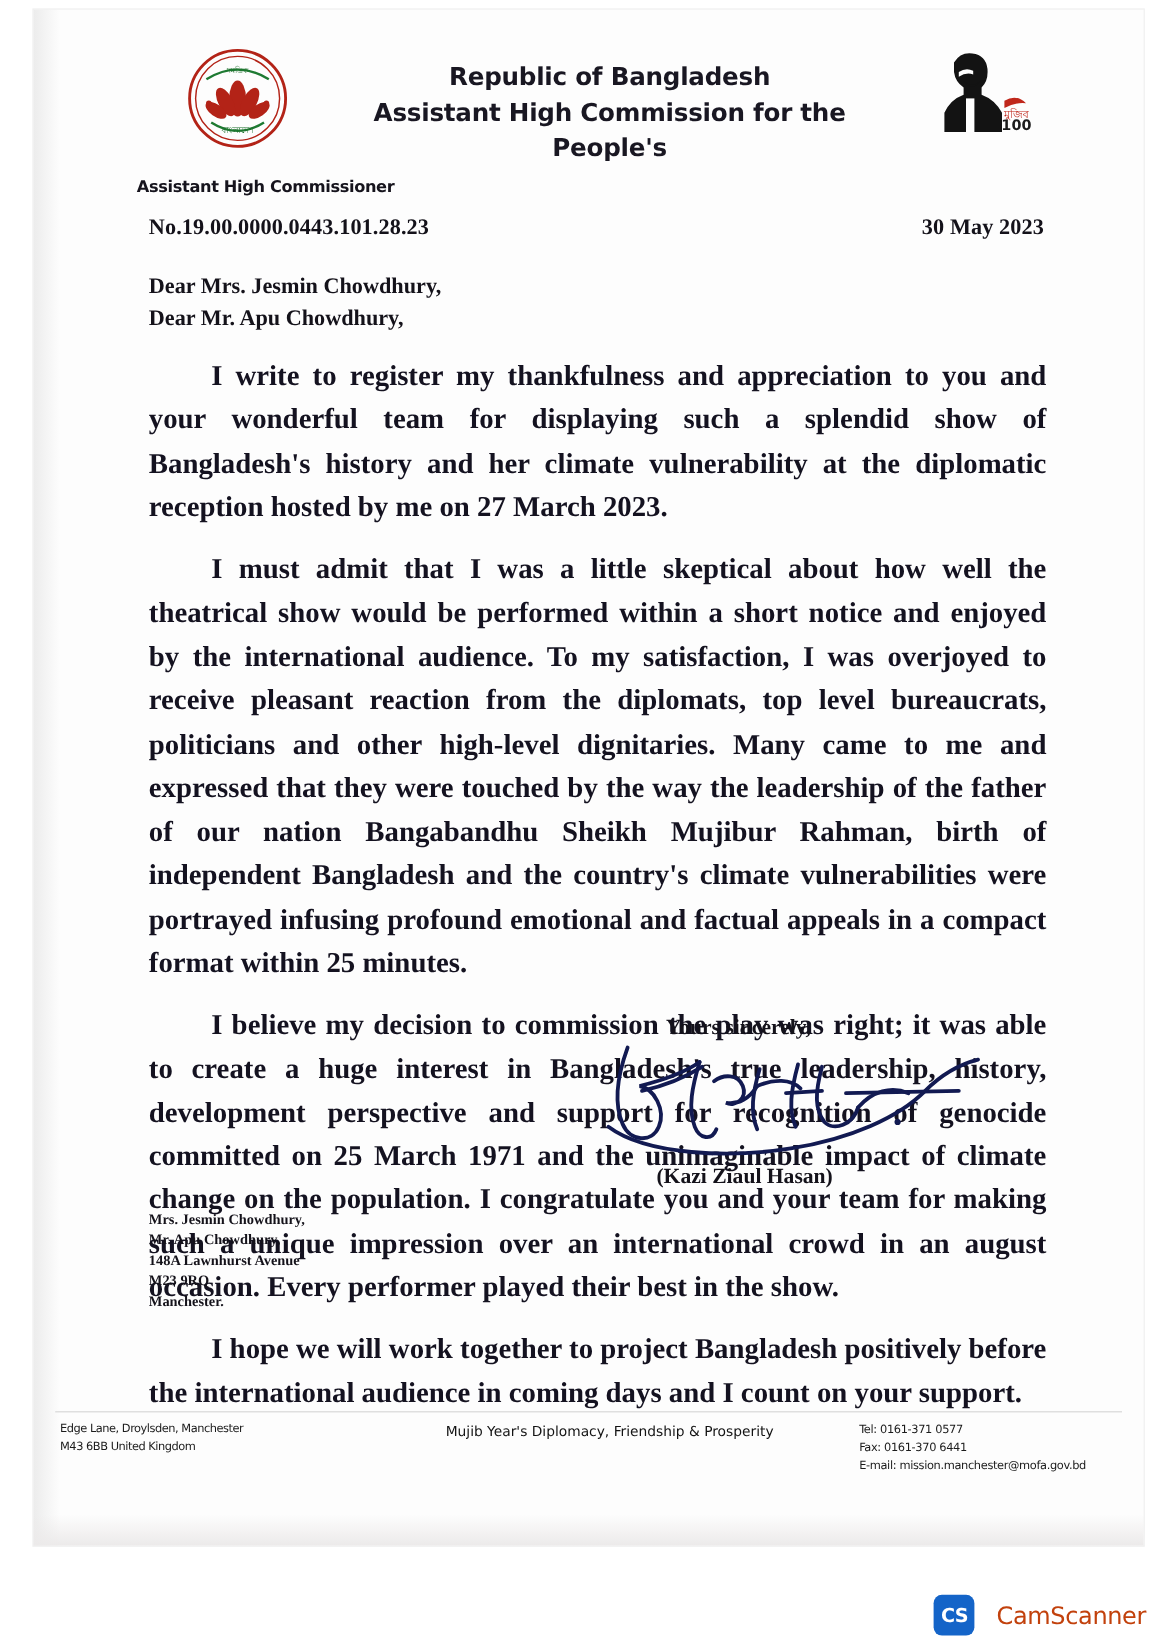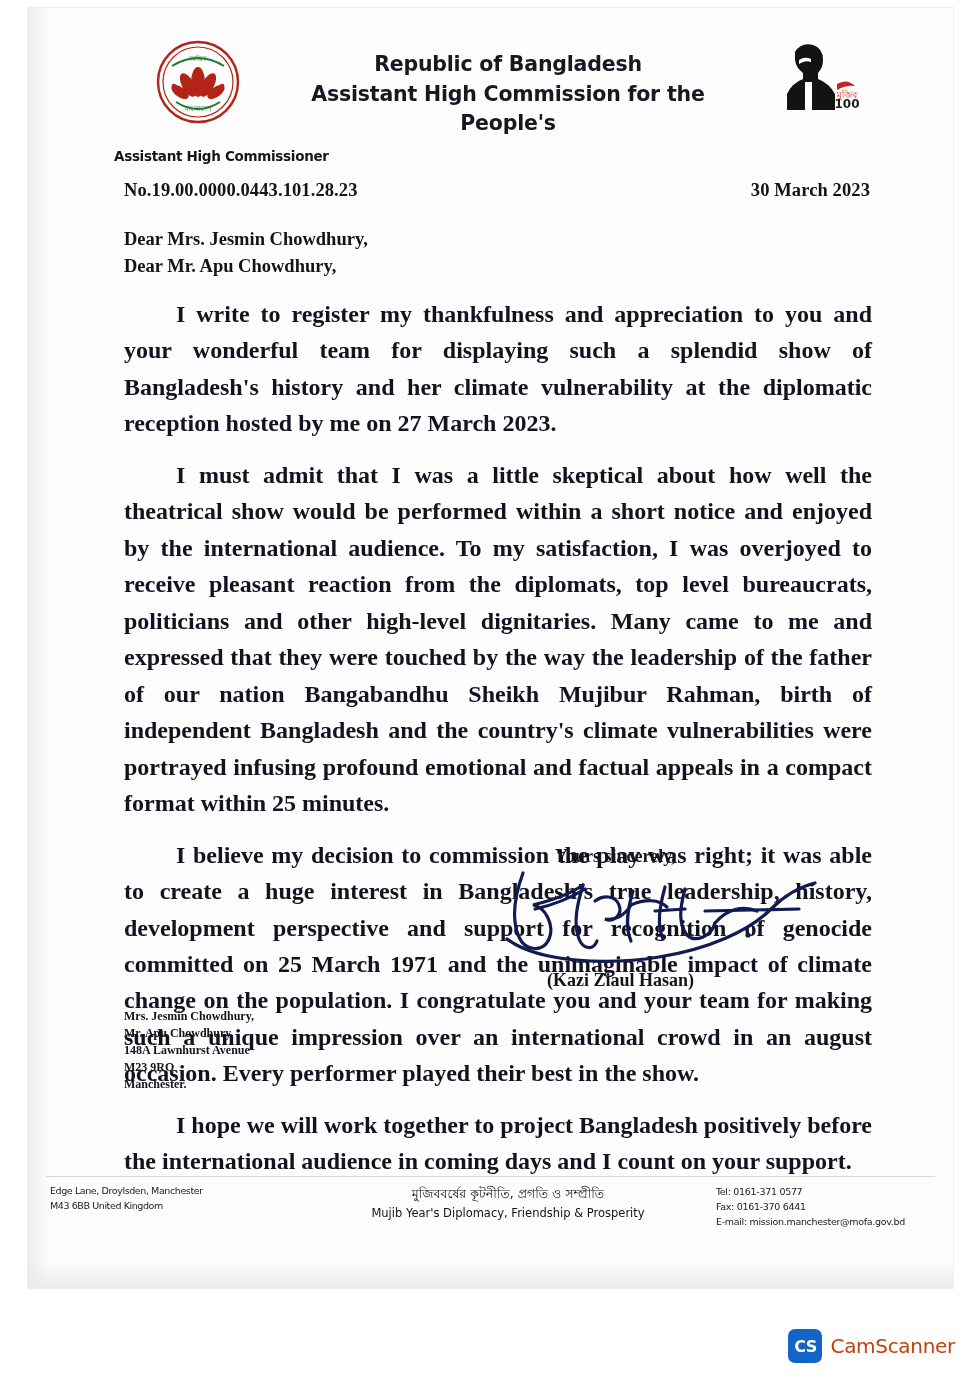--- a/index.html
+++ b/index.html
@@ -206,21 +206,21 @@
     white-space: nowrap;
   }
 
   
   .camscanner {
     position: absolute;
     right: 24px;
     bottom: 14px;
     display: flex;
     align-items: center;
-    gap: 8px;
+    gap: 18px;
   }
   .cs-badge {
     width: 34px; height: 34px;
     border-radius: 7px;
     background: #1464c8;
     color: #ffffff;
     font-family: "DejaVu Sans", sans-serif;
     font-weight: 700;
     font-size: 16px;
     display: flex;
@@ -295,21 +295,21 @@
           <text x="86" y="70" font-size="12" fill="#1b1b1b" text-anchor="middle" font-weight="bold" font-family="DejaVu Sans, sans-serif">100</text>
         </g>
       </svg>
     </div>
 
     <div class="sub-designation">Assistant High Commissioner</div>
   </div>
 
   <div class="ref-row">
     <span class="ref-no">No.19.00.0000.0443.101.28.23</span>
-    <span class="ref-date">30 March 2023</span>
+    <span class="ref-date">30 May 2023</span>
   </div>
 
   <div class="salutation">
     <div>Dear Mrs. Jesmin Chowdhury,</div>
     <div>Dear Mr. Apu Chowdhury,</div>
   </div>
 
   <div class="body-text">
     <p>I write to register my thankfulness and appreciation to you and your wonderful team for displaying such a splendid show of Bangladesh's history and her climate vulnerability at the diplomatic reception hosted by me on 27 March 2023.</p>
     <p>I must admit that I was a little skeptical about how well the theatrical show would be performed within a short notice and enjoyed by the international audience. To my satisfaction, I was overjoyed to receive pleasant reaction from the diplomats, top level bureaucrats, politicians and other high-level dignitaries. Many came to me and expressed that they were touched by the way the leadership of the father of our nation Bangabandhu Sheikh Mujibur Rahman, birth of independent Bangladesh and the country's climate vulnerabilities were portrayed infusing profound emotional and factual appeals in a compact format within 25 minutes.</p>
@@ -351,21 +351,20 @@
 
   <div class="footer">
     <div class="footer-line"></div>
 
     <div class="footer-left">
       <div>Edge Lane, Droylsden, Manchester</div>
       <div>M43 6BB United Kingdom</div>
     </div>
 
     <div class="footer-center">
-      <div class="bn">মুজিববর্ষের কূটনীতি, প্রগতি ও সম্প্রীতি</div>
       <div>Mujib Year's Diplomacy, Friendship &amp; Prosperity</div>
     </div>
 
     <div class="footer-right">
       <div>Tel: 0161-371 0577</div>
       <div>Fax: 0161-370 6441</div>
       <div>E-mail: mission.manchester@mofa.gov.bd</div>
     </div>
   </div>
 

